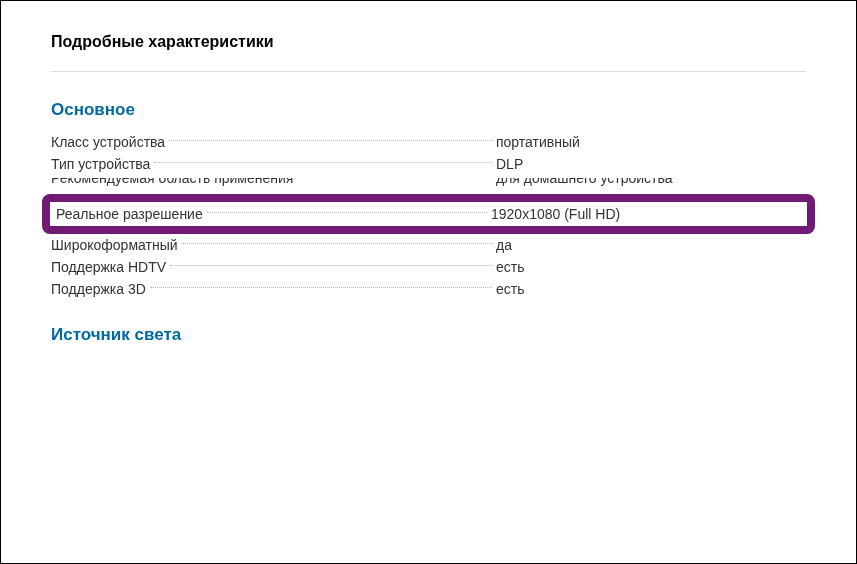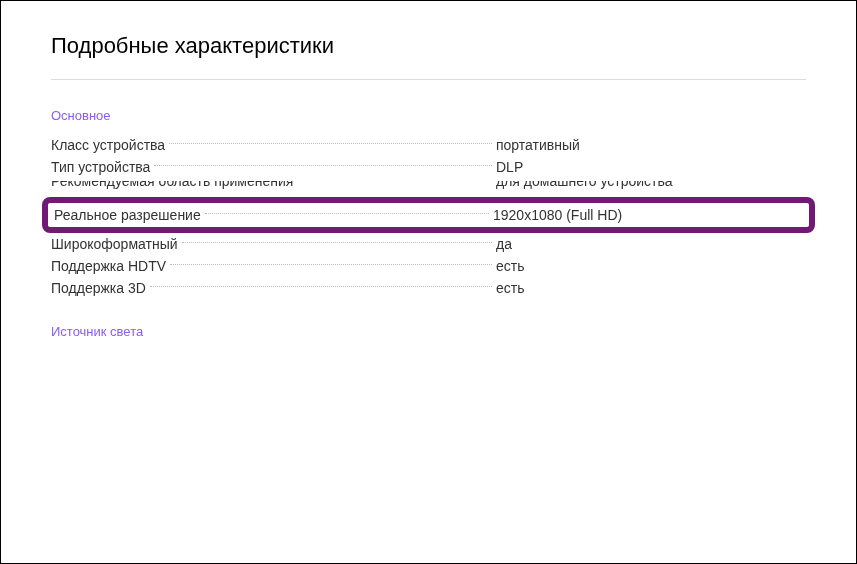--- a/index.html
+++ b/index.html
@@ -12,37 +12,37 @@
       background: #fff;
       width: 857px;
       height: 564px;
       padding: 0;
       border: 1px solid #000;
     }
     .container {
       padding: 32px 50px 20px 50px;
     }
     .page-title {
-      font-size: 22px;
-      font-weight: 400;
+      font-size: 16px;
+      font-weight: 700;
       color: #000;
       margin-bottom: 20px;
     }
     .divider {
       border: none;
       border-top: 1px solid #ddd;
       margin-bottom: 28px;
     }
     .section {
       margin-bottom: 28px;
     }
     .section-title {
-      font-size: 13px;
-      font-weight: 400;
-      color: #8b5cf6;
+      font-size: 17px;
+      font-weight: 700;
+      color: #0369a1;
       margin-bottom: 14px;
     }
     .spec-row {
       display: flex;
       align-items: center;
       margin-bottom: 6px;
       font-size: 14px;
       color: #333;
       position: relative;
     }
@@ -56,21 +56,21 @@
       margin: 0 4px 3px 4px;
       min-width: 20px;
     }
     .spec-value {
       flex-shrink: 0;
       width: 310px;
       text-align: left;
     }
     .highlight-box {
       position: relative;
-      border: 6px solid #701a75;
+      border: 8px solid #701a75;
       border-radius: 8px;
       padding: 4px 6px;
       margin: 0 -9px 6px -9px;
     }
     .highlight-box .spec-row {
       margin-bottom: 0;
     }
     .spec-row.obscured-top {
       margin-bottom: 0;
       padding-bottom: 16px;

